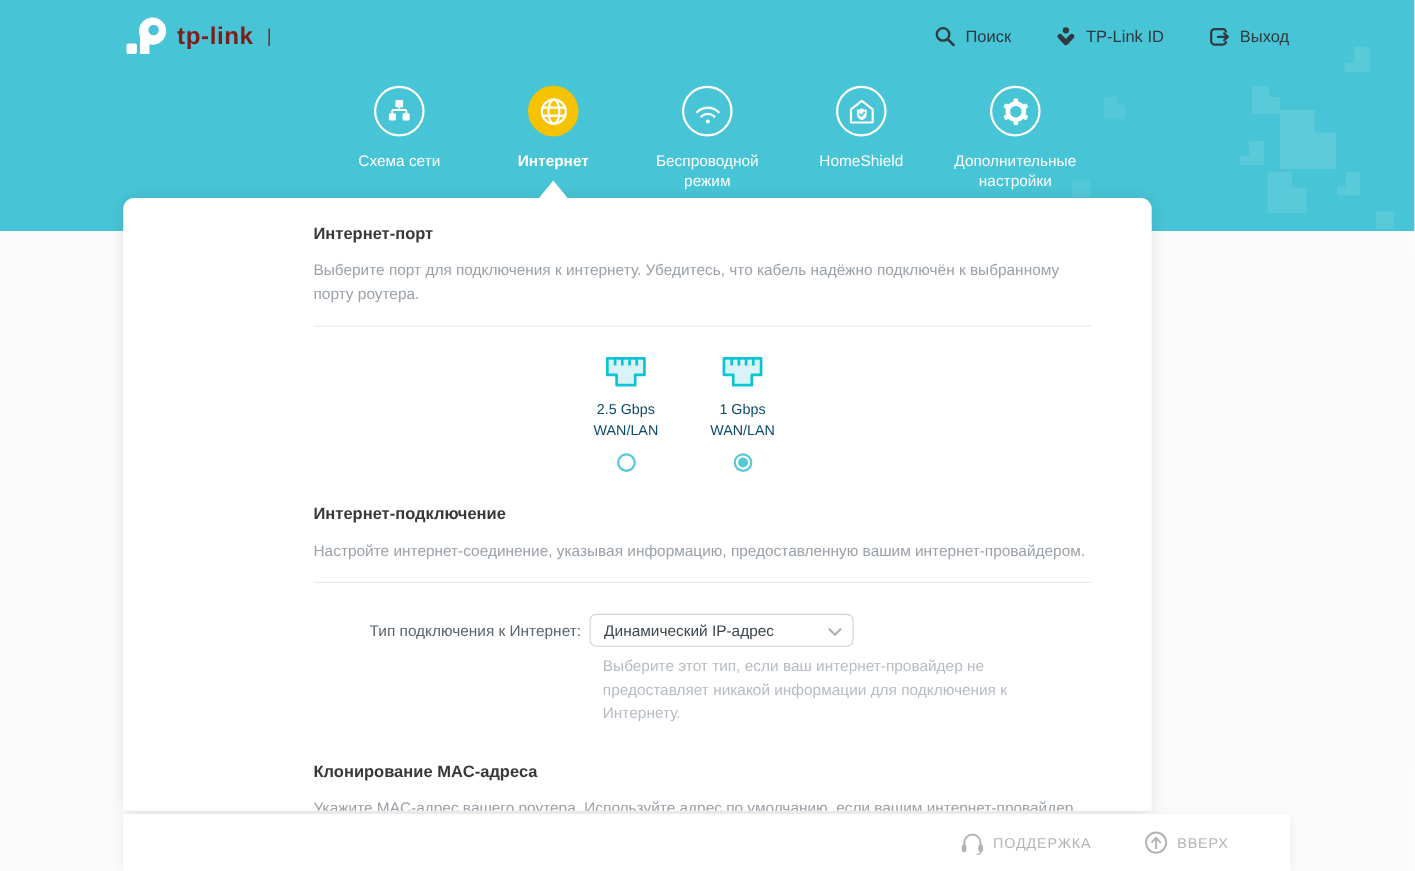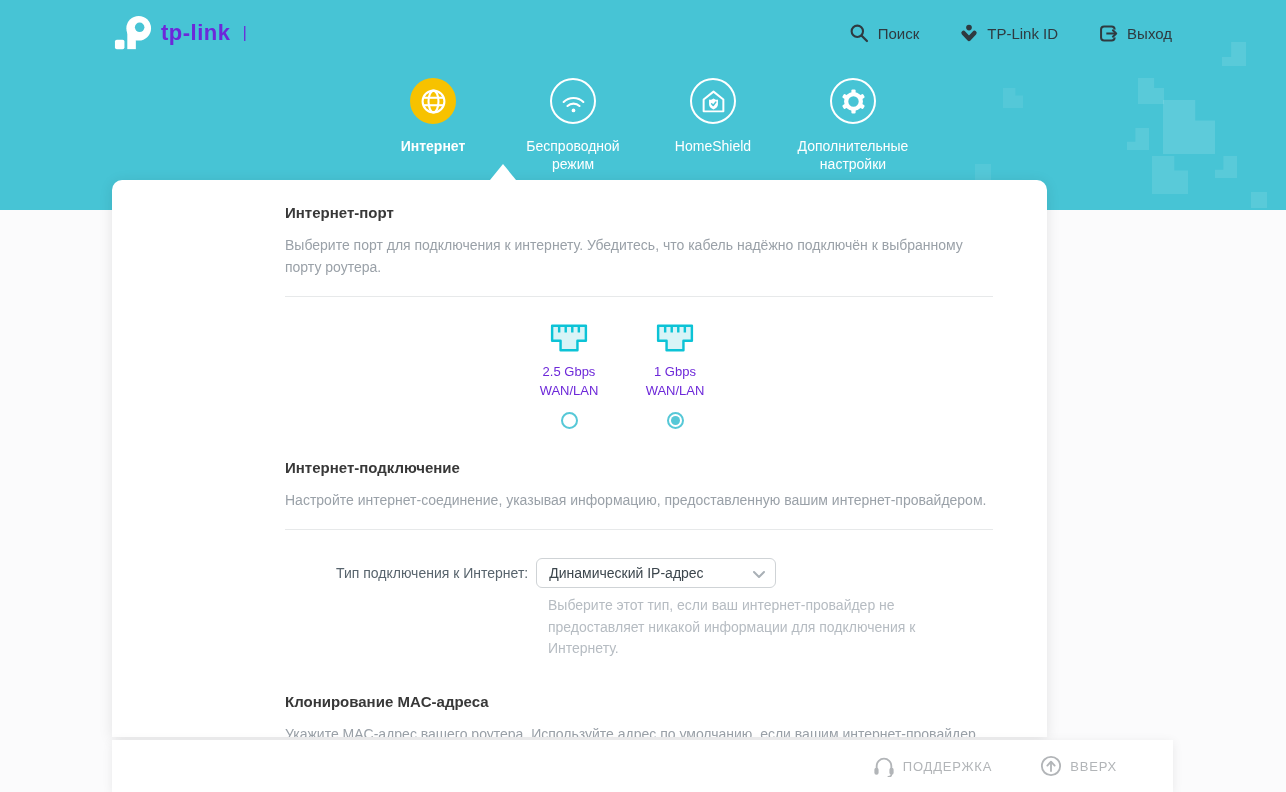--- a/index.html
+++ b/index.html
@@ -16,21 +16,21 @@
     background:#47c4d5; overflow:hidden;
   }
   .deco { position:absolute; background:rgba(255,255,255,0.10); }
   .deco.l1 { clip-path:polygon(0 0, 62% 0, 62% 38%, 100% 38%, 100% 100%, 0 100%); }
   .deco.l2 { clip-path:polygon(38% 0, 100% 0, 100% 100%, 0 100%, 0 62%, 38% 62%); }
   
   .header-bar {
     position:absolute; top:0; left:0; width:1286px; height:66px;
     display:flex; align-items:center; padding:0 114px; z-index:5;
   }
-  .brand { display:flex; align-items:center; color:#6d28d9; }
+  .brand { display:flex; align-items:center; color:#7f1d1d; }
   .brand-text { font-size:22px; font-weight:bold; letter-spacing:0.5px; margin-left:9px; }
   .brand-sep { font-size:17px; font-weight:300; margin:0 12px; opacity:0.95; }
   .brand-title { font-size:15.5px; }
   .header-right { margin-left:auto; display:flex; align-items:center; gap:40px; }
   .hbtn {
     display:flex; align-items:center; gap:8px;
     color:#2f3a40; font-size:15px; cursor:pointer;
   }
   
   .nav {
@@ -61,21 +61,21 @@
     box-shadow:0 2px 14px rgba(0,0,0,0.10);
     z-index:4; overflow:hidden;
   }
   .card-content { position:absolute; left:173px; top:0; width:708px; }
   .section-title { padding-top:24px; font-size:15px; font-weight:bold; color:#383838; }
   .section-desc { margin-top:13px; font-size:14px; color:#9aa1a8; line-height:1.6; }
   .divider { margin-top:17px; border-top:1px solid #e7e9ea; height:0; }
   
   .ports { margin-top:26px; margin-left:231px; display:flex; }
   .port-col { width:106px; display:flex; flex-direction:column; align-items:center; cursor:pointer; }
-  .port-label { margin-top:10px; font-size:13px; color:#6d28d9; line-height:1.45; text-align:center; }
+  .port-label { margin-top:10px; font-size:13px; color:#0c4a6e; line-height:1.45; text-align:center; }
   .radio {
     margin-top:12px; width:17px; height:17px; border:2px solid #56c8d7;
     border-radius:50%; background:#fff; display:flex; align-items:center; justify-content:center;
     cursor:pointer;
   }
   .radio.selected::after { content:""; width:9px; height:9px; border-radius:50%; background:#56c8d7; }
   
   .type-row { margin-top:28px; padding-left:51px; display:flex; align-items:center; }
   .type-label { font-size:14px; color:#58646d; margin-right:8px; }
   .select-box {
@@ -146,20 +146,31 @@
         <rect x="4" y="-4.5" width="5.5" height="9" fill="#47c4d5"></rect>
         <line x1="-2.5" y1="0" x2="8.5" y2="0" stroke="#2f3a40" stroke-width="2.3"></line>
         <path d="M5,-3.6 L8.8,0 L5,3.6" fill="none" stroke="#2f3a40" stroke-width="2.3" stroke-linejoin="round" stroke-linecap="round"></path>
       </svg>
       <span>Выход</span>
     </div>
   </div>
 </div>
 
 <div class="nav">
+  <div class="tab">
+    <div class="tab-circle">
+      <svg width="26" height="26" viewBox="-13 -13 26 26">
+        <rect x="-3.5" y="-10" width="7" height="6.5" rx="1" fill="#fff"></rect>
+        <path d="M0,-3.5 V-1 M-6.5,-1 H6.5 M-6.5,-1 V2 M6.5,-1 V2" fill="none" stroke="#fff" stroke-width="1.6"></path>
+        <rect x="-9.5" y="2" width="6.5" height="6.5" rx="1" fill="#fff"></rect>
+        <rect x="3" y="2" width="6.5" height="6.5" rx="1" fill="#fff"></rect>
+      </svg>
+    </div>
+    <div class="tab-label">Схема сети</div>
+  </div>
   <div class="tab active">
     <div class="tab-circle">
       <svg width="27" height="27" viewBox="-13 -13 26 26">
         <circle cx="0" cy="0" r="10.5" fill="none" stroke="#fff" stroke-width="2"></circle>
         <ellipse cx="0" cy="0" rx="4.8" ry="10.5" fill="none" stroke="#fff" stroke-width="2"></ellipse>
         <line x1="-10" y1="-3.6" x2="10" y2="-3.6" stroke="#fff" stroke-width="2"></line>
         <line x1="-10" y1="3.6" x2="10" y2="3.6" stroke="#fff" stroke-width="2"></line>
       </svg>
     </div>
     <div class="tab-label">Интернет</div>

